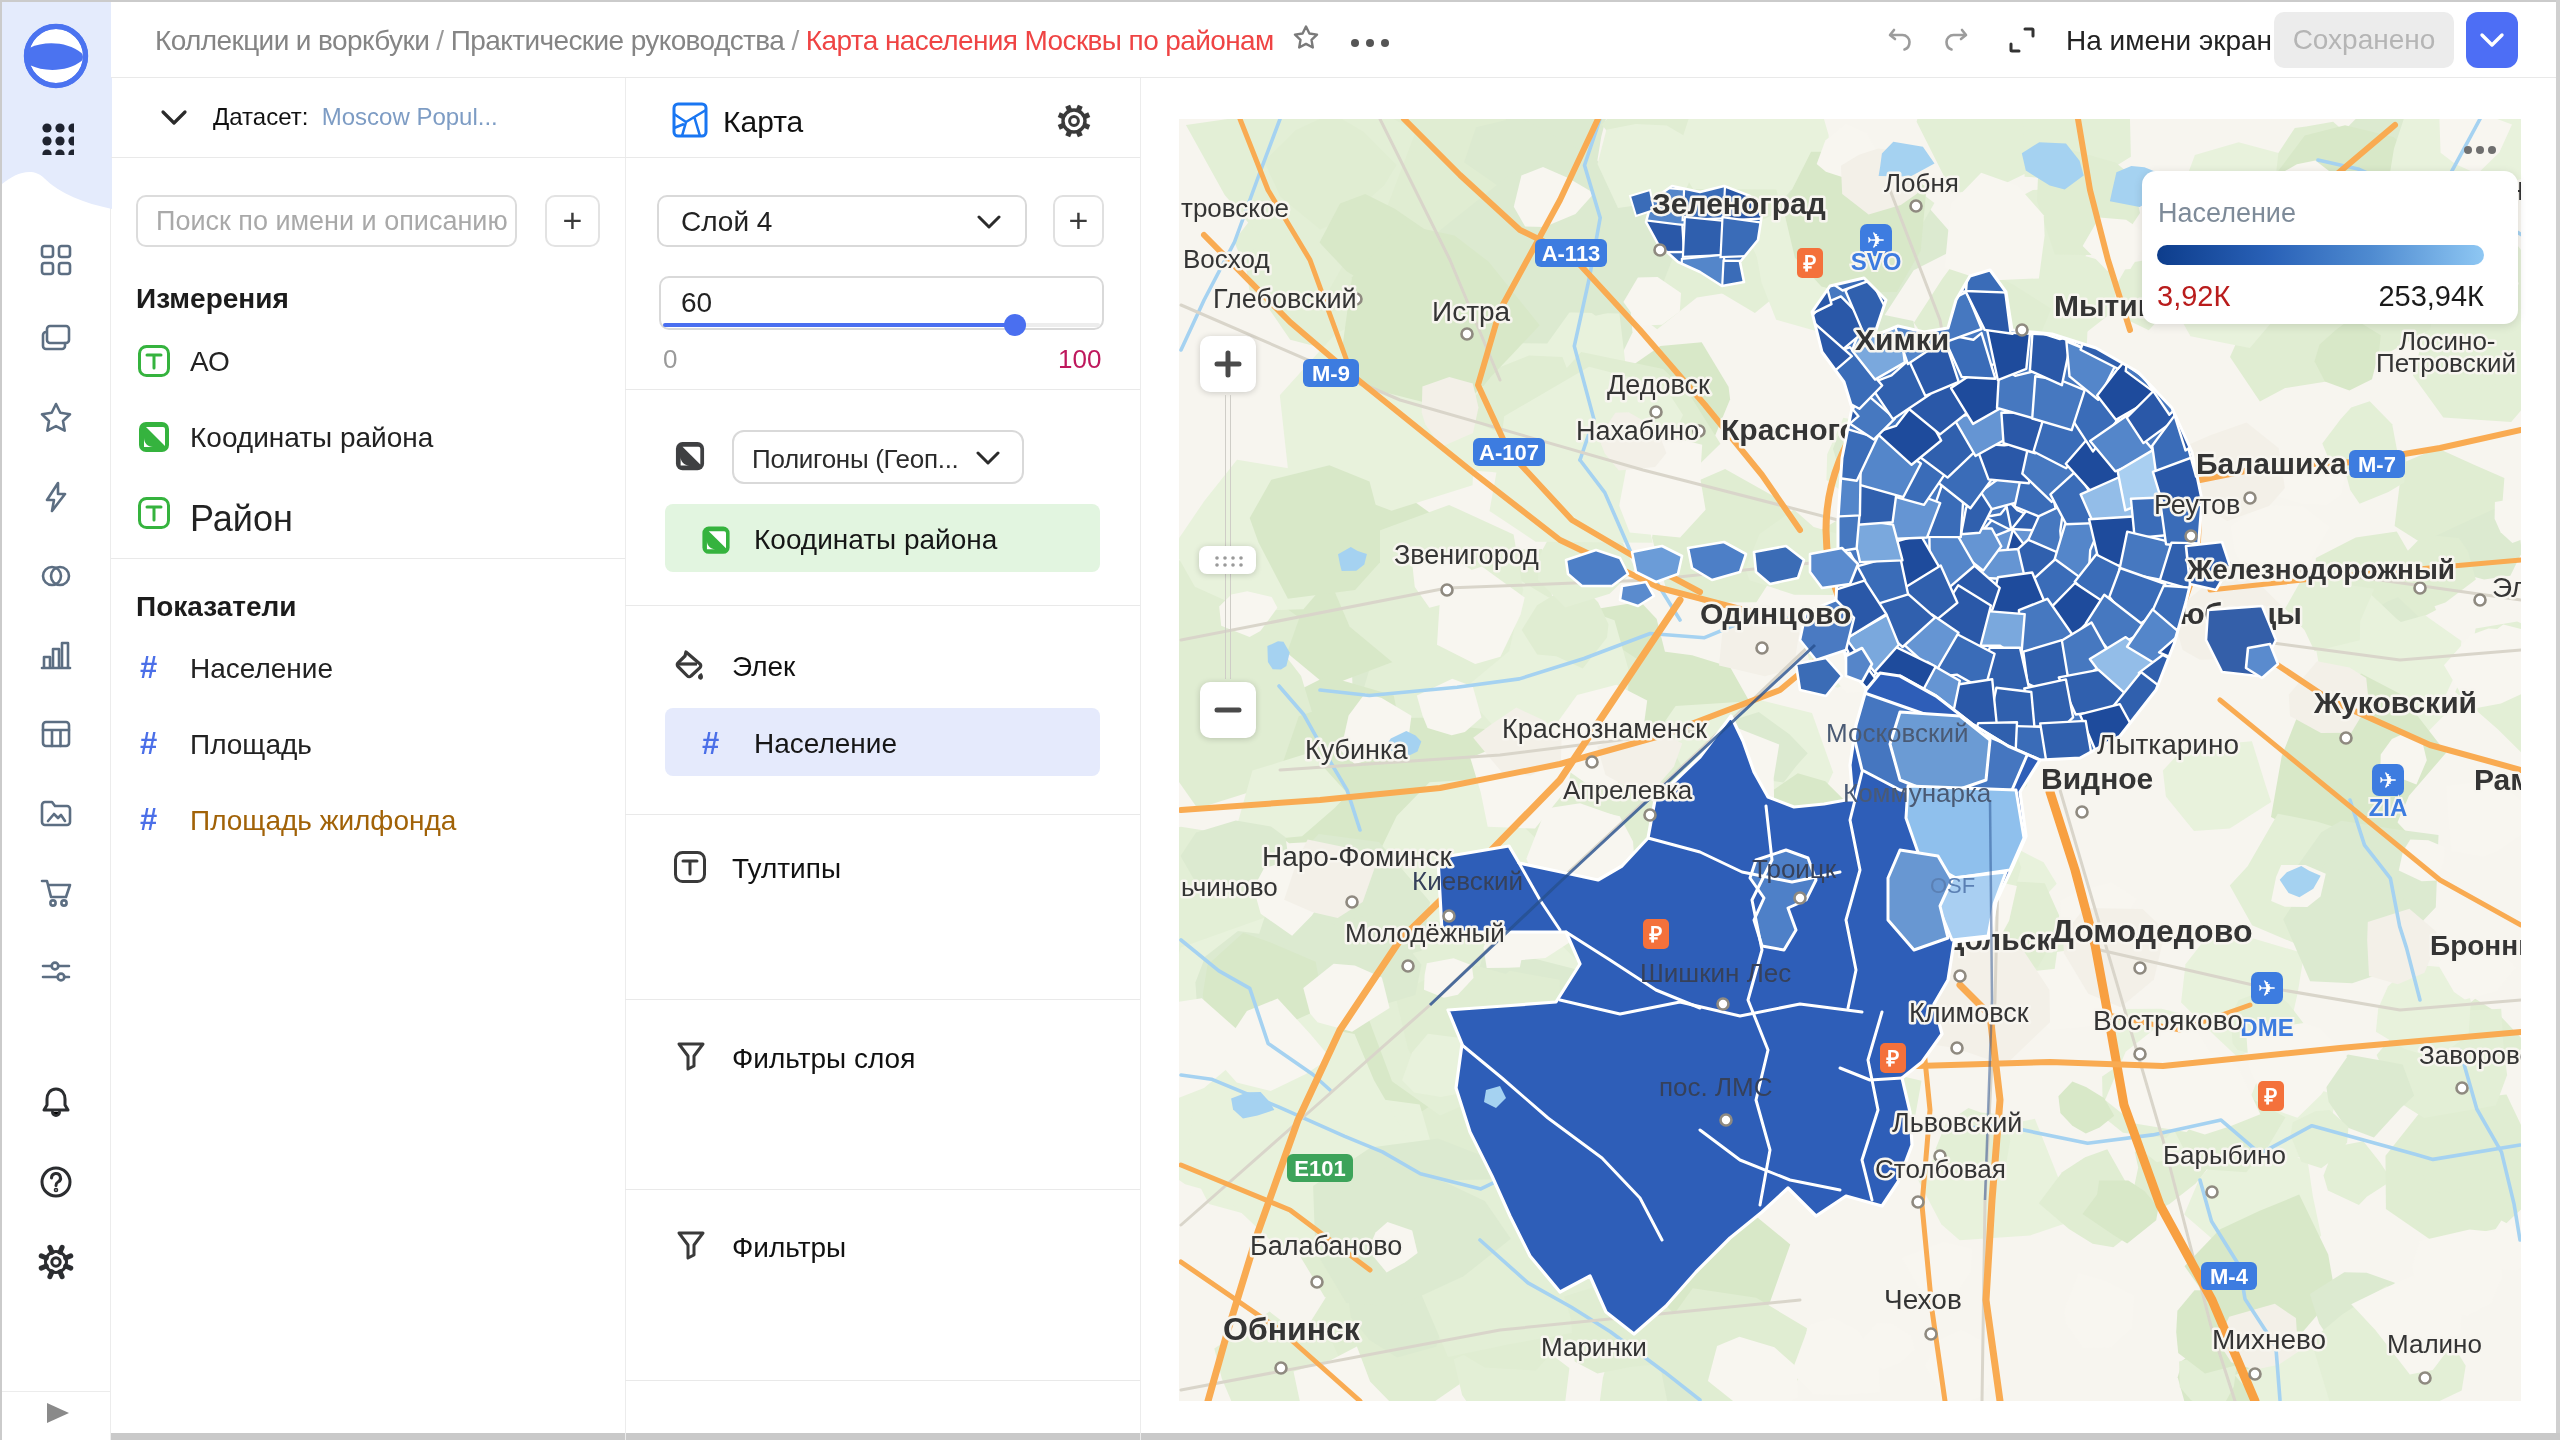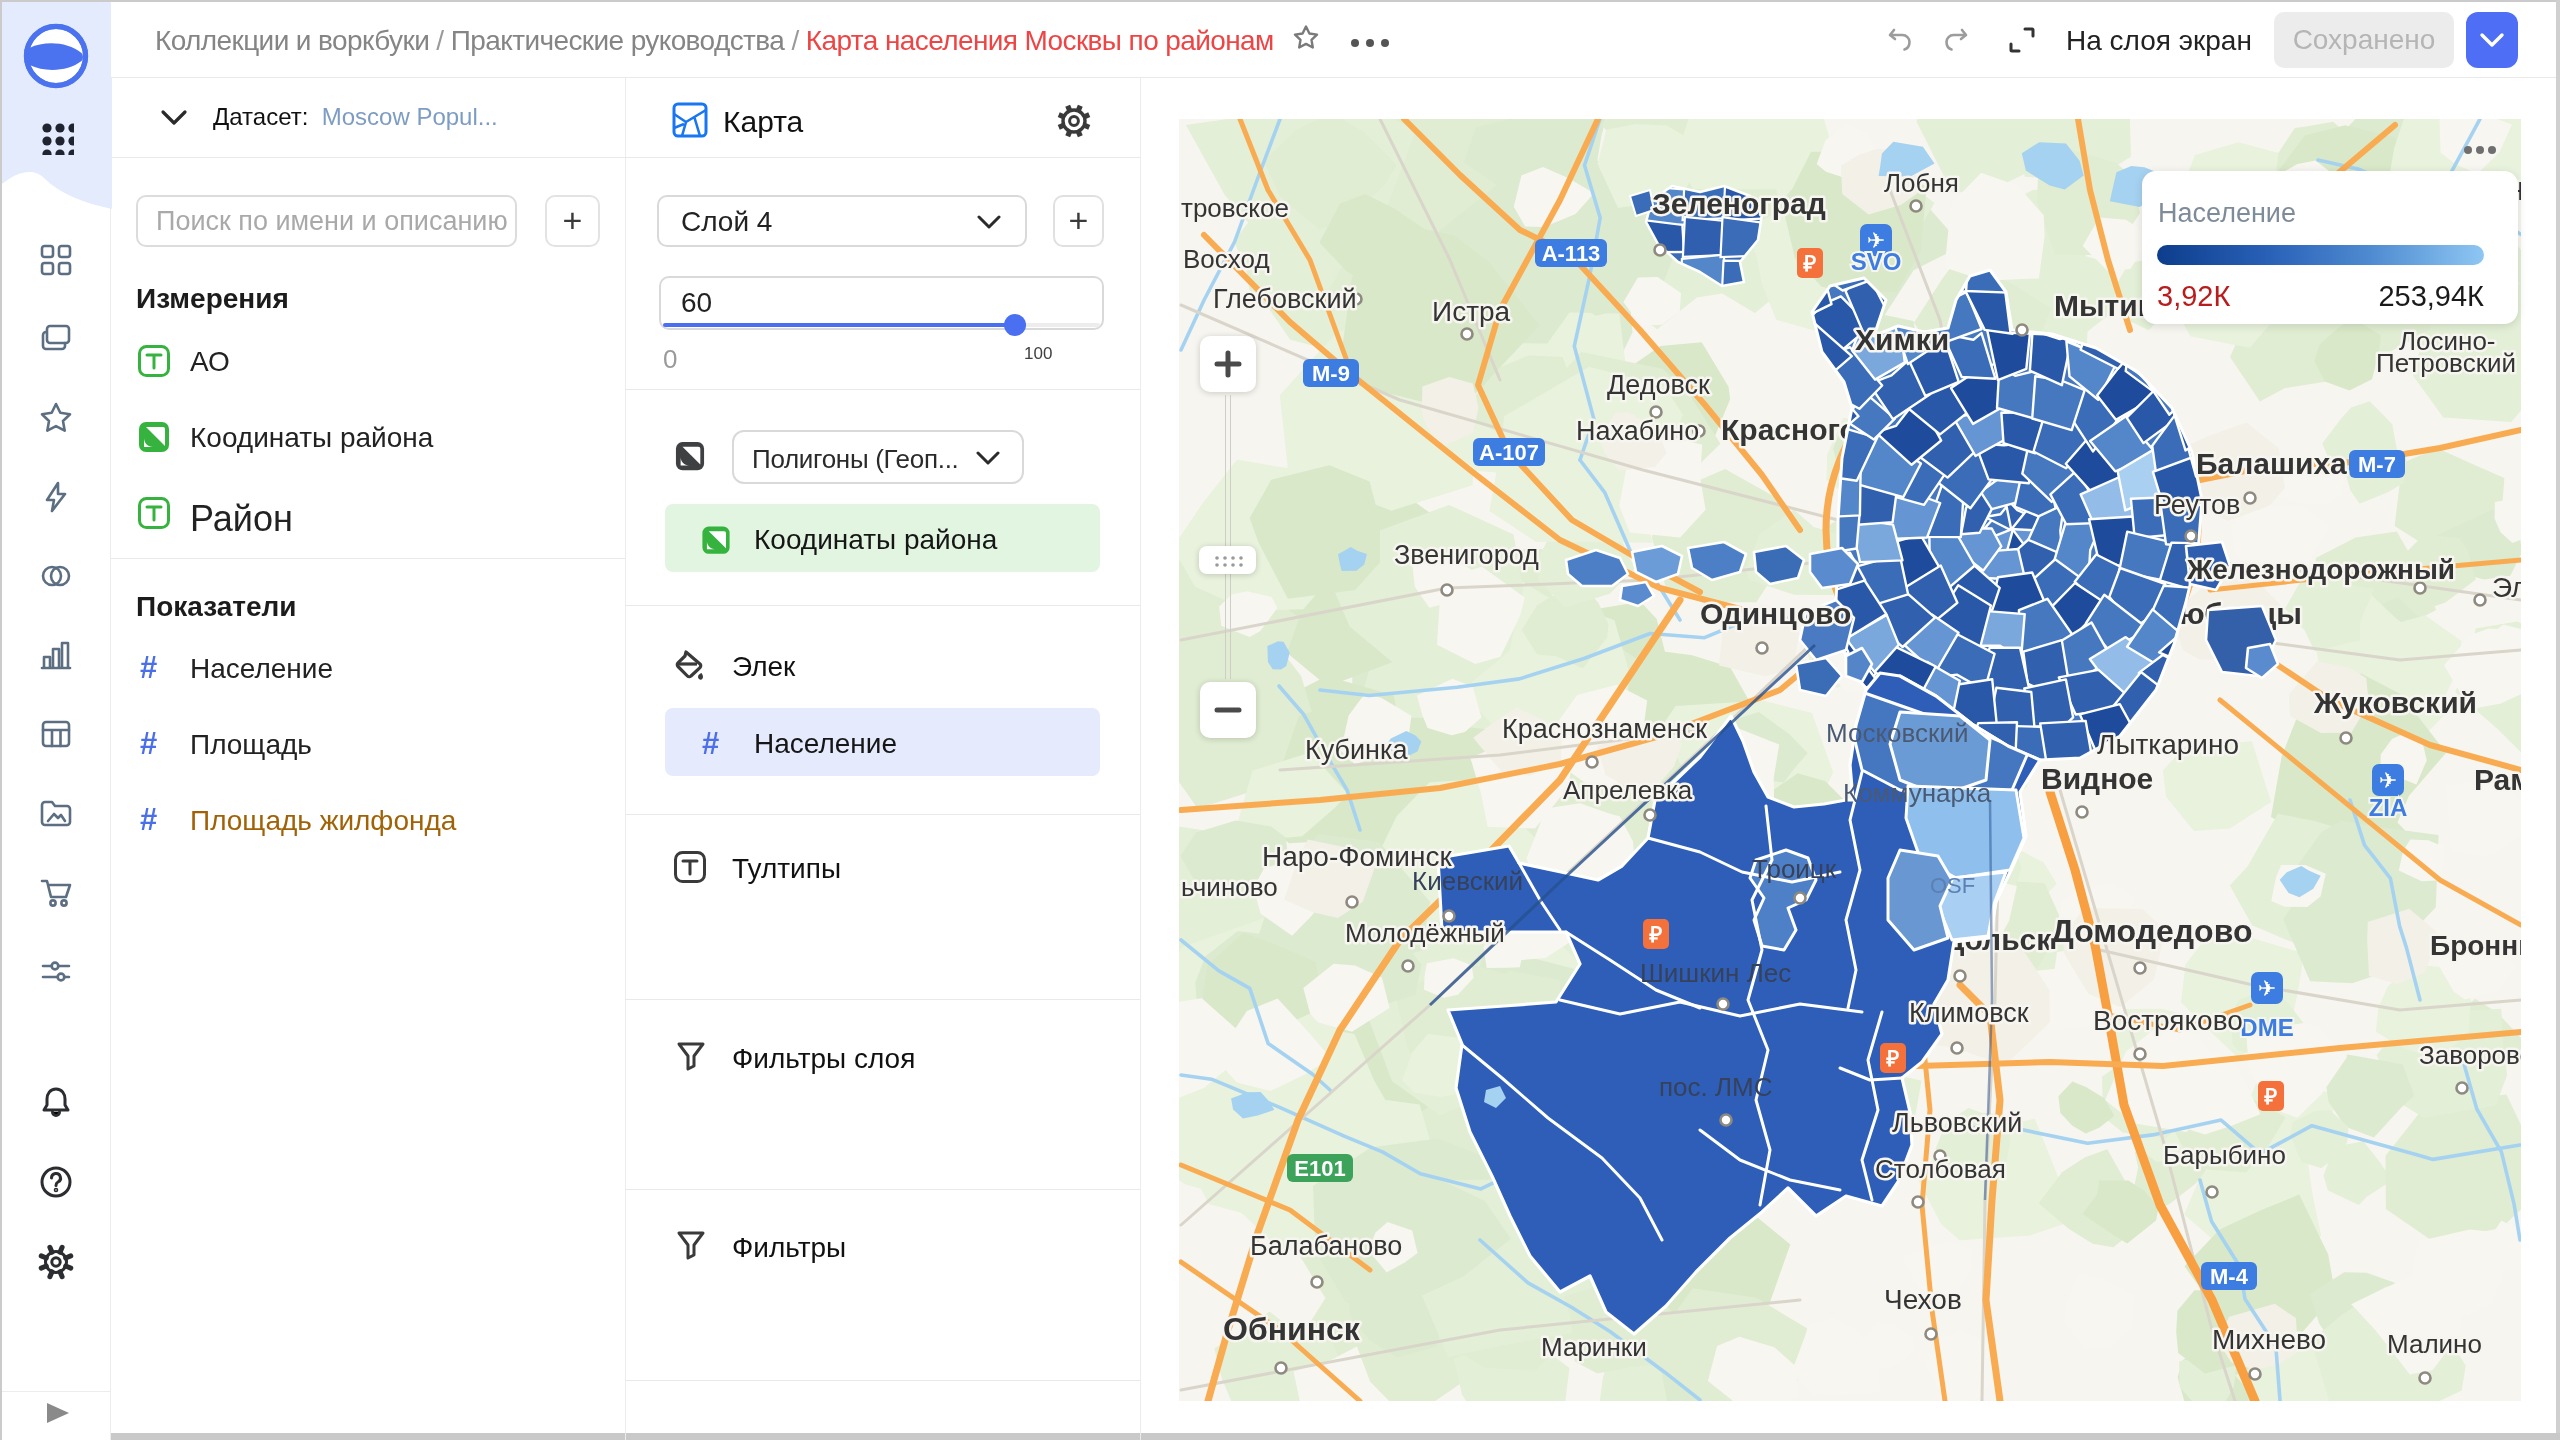--- a/index.html
+++ b/index.html
@@ -142,21 +142,21 @@
       <path d="M7,4 L3,9 l5,4" fill="none" stroke="#9c9c9c" stroke-width="2.6" stroke-linecap="round" stroke-linejoin="round"></path>
       <path d="M3.5,9 h12 a7,7 0 0 1 7,7 c0,4 -2,6.5 -5,7.5" fill="none" stroke="#9c9c9c" stroke-width="2.6" stroke-linecap="round"></path>
     </svg></div>
 <div class="abs" style="left:1944px;top:26px"><svg width="26" height="28" viewBox="0 0 26 28" style="">
       <path d="M18,4 L22,9 l-5,4" fill="none" stroke="#9c9c9c" stroke-width="2.6" stroke-linecap="round" stroke-linejoin="round"></path>
       <path d="M21.5,9 h-12 a7,7 0 0 0 -7,7 c0,4 2,6.5 5,7.5" fill="none" stroke="#9c9c9c" stroke-width="2.6" stroke-linecap="round"></path>
     </svg></div>
 <div class="abs" style="left:2008px;top:26px"><svg width="28" height="28" viewBox="0 0 28 28" style="">
       <path d="M17,3 h7 a1,1 0 0 1 1,1 v6 M11,25 h-7 a1,1 0 0 1 -1,-1 v-6" fill="none" stroke="#333" stroke-width="3" stroke-linecap="round"></path>
     </svg></div>
-<div class="abs txt" style="left:2066px;top:25px;font-size:28px;color:#222">На слоя экран</div>
+<div class="abs txt" style="left:2066px;top:25px;font-size:28px;color:#222">На имени экран</div>
 <div class="abs" style="left:2274px;top:12px;width:180px;height:56px;border-radius:10px;background:#ececec;color:#b5b5b5;font-size:28px;text-align:center;line-height:56px">Сохранено</div>
 <div class="abs" style="left:2466px;top:12px;width:52px;height:56px;border-radius:12px;background:#4d6ef5"><svg width="34" height="30" viewBox="0 0 34 30" style="margin:13px 0 0 9px">
       <path d="M7,10 l10,10 10,-10" fill="none" stroke="#fff" stroke-width="3.4" stroke-linecap="round" stroke-linejoin="round"></path>
     </svg></div>
 <div class="abs vdivider" style="left:625px;top:78px;height:1362px"></div>
 <div class="abs vdivider" style="left:1140px;top:78px;height:1362px"></div>
 <div class="abs hdivider" style="left:111px;top:157px;width:1029px"></div>
 <div class="abs" style="left:160px;top:105px"><svg width="28" height="26" viewBox="0 0 28 26" style="">
       <path d="M3,7 l11,11 11,-11" fill="none" stroke="#2b2b2b" stroke-width="3.2" stroke-linecap="round" stroke-linejoin="round"></path>
     </svg></div>
@@ -211,21 +211,21 @@
 <div class="abs" style="left:977px;top:212px"><svg width="24" height="20" viewBox="0 0 24 20" style="">
       <path d="M2,5 l10,10 10,-10" fill="none" stroke="#2b2b2b" stroke-width="3" stroke-linecap="round" stroke-linejoin="round"></path>
     </svg></div>
 <div class="abs" style="left:1053px;top:195px;width:51px;height:52px;border:2px solid #e0e0e0;border-radius:10px;font-size:34px;color:#3a3a3a;text-align:center;line-height:47px;font-weight:300">+</div>
 <div class="abs" style="left:659px;top:276px;width:445px;height:54px;border:2px solid #d9d9d9;border-radius:10px"></div>
 <div class="abs txt" style="left:681px;top:287px;font-size:28px;color:#222">60</div>
 <div class="abs" style="left:663px;top:323px;width:352px;height:4px;background:#4a6ff0;border-radius:2px"></div>
 <div class="abs" style="left:1015px;top:323px;width:85px;height:4px;background:#ededed;border-radius:2px"></div>
 <div class="abs" style="left:1004px;top:314px;width:22px;height:22px;border-radius:50%;background:#4a6ff0"></div>
 <div class="abs txt" style="left:663px;top:344px;font-size:26px;color:#9a9a9a">0</div>
-<div class="abs txt" style="left:1024px;top:344px;font-size:17px;color:#404040">100</div>
+<div class="abs txt" style="left:1058px;top:344px;font-size:26px;color:#be185d">100</div>
 <div class="abs hdivider" style="left:625px;top:389px;width:515px"></div>
 <div class="abs" style="left:674px;top:440px;transform:scale(0.9375)"><svg width="32" height="32" viewBox="0 0 32 32" style="">
       <rect x="1" y="1" width="30" height="30" rx="7" fill="#3f4042"></rect>
       <path d="M8,6 h17 a2,2 0 0 1 2,2 v17 Z" fill="#fff"></path>
       <path d="M6,17 c0,5 4,9 9,9 h-9 Z" fill="#fff"></path>
     </svg></div>
 <div class="abs" style="left:732px;top:430px;width:292px;height:54px;border:2px solid #d9d9d9;border-radius:12px"></div>
 <div class="abs txt" style="left:752px;top:444px;font-size:26px;color:#2b2b2b;letter-spacing:-0.3px">Полигоны (Геоп...</div>
 <div class="abs" style="left:976px;top:448px"><svg width="24" height="20" viewBox="0 0 24 20" style="">
       <path d="M2,5 l10,10 10,-10" fill="none" stroke="#2b2b2b" stroke-width="3" stroke-linecap="round" stroke-linejoin="round"></path>

